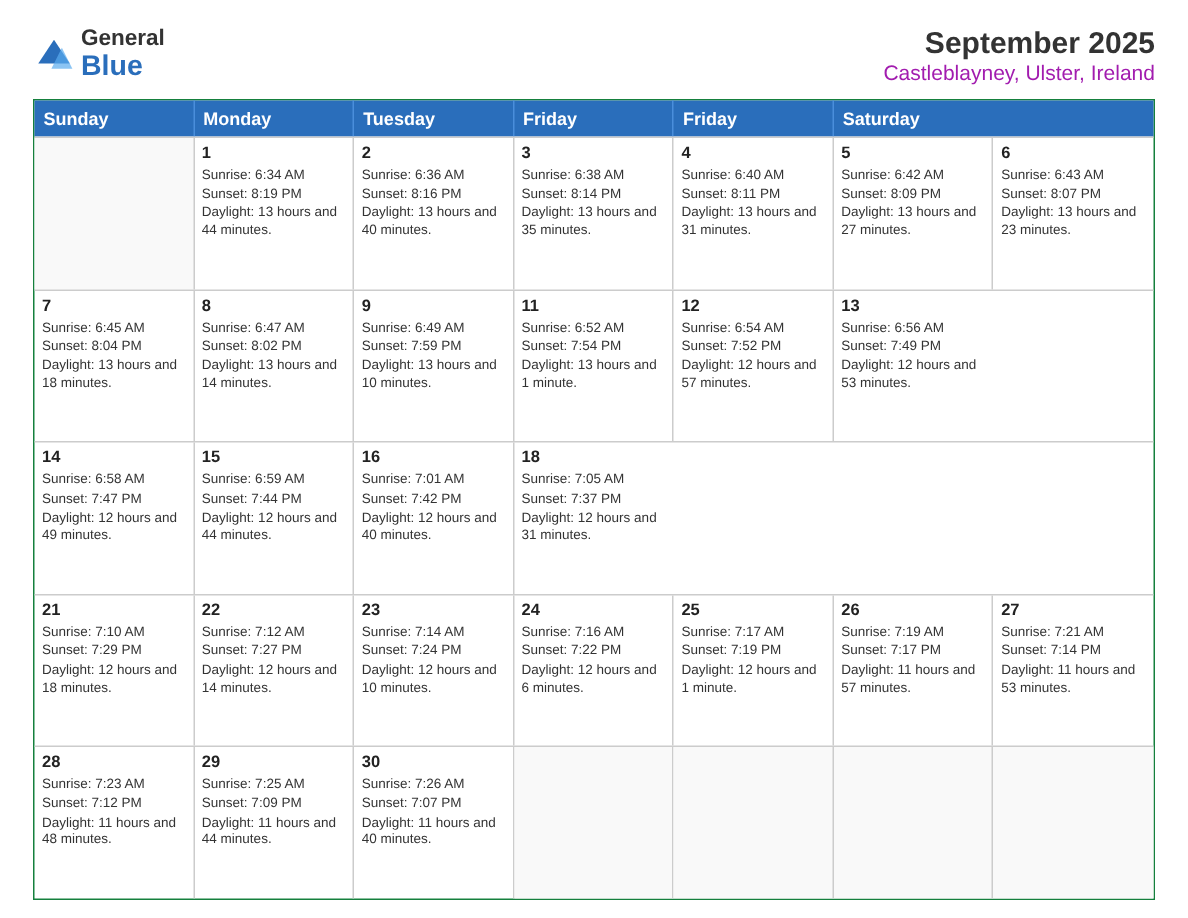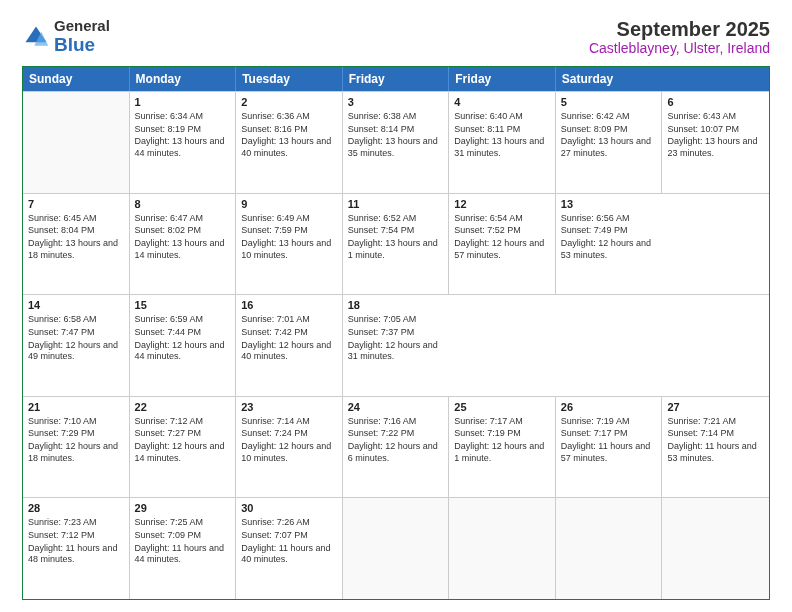--- a/index.html
+++ b/index.html
@@ -174,21 +174,21 @@
           </div>
           <div class="cal-cell">
             <div class="cal-date">5</div>
             <div class="cal-cell-text">Sunrise: 6:42 AM</div>
             <div class="cal-cell-text">Sunset: 8:09 PM</div>
             <div class="cal-cell-text">Daylight: 13 hours and 27 minutes.</div>
           </div>
           <div class="cal-cell">
             <div class="cal-date">6</div>
             <div class="cal-cell-text">Sunrise: 6:43 AM</div>
-            <div class="cal-cell-text">Sunset: 10:07 PM</div>
+            <div class="cal-cell-text">Sunset: 8:07 PM</div>
             <div class="cal-cell-text">Daylight: 13 hours and 23 minutes.</div>
           </div>
         </div>
         <div class="cal-row">
           <div class="cal-cell">
             <div class="cal-date">7</div>
             <div class="cal-cell-text">Sunrise: 6:45 AM</div>
             <div class="cal-cell-text">Sunset: 8:04 PM</div>
             <div class="cal-cell-text">Daylight: 13 hours and 18 minutes.</div>
           </div>

